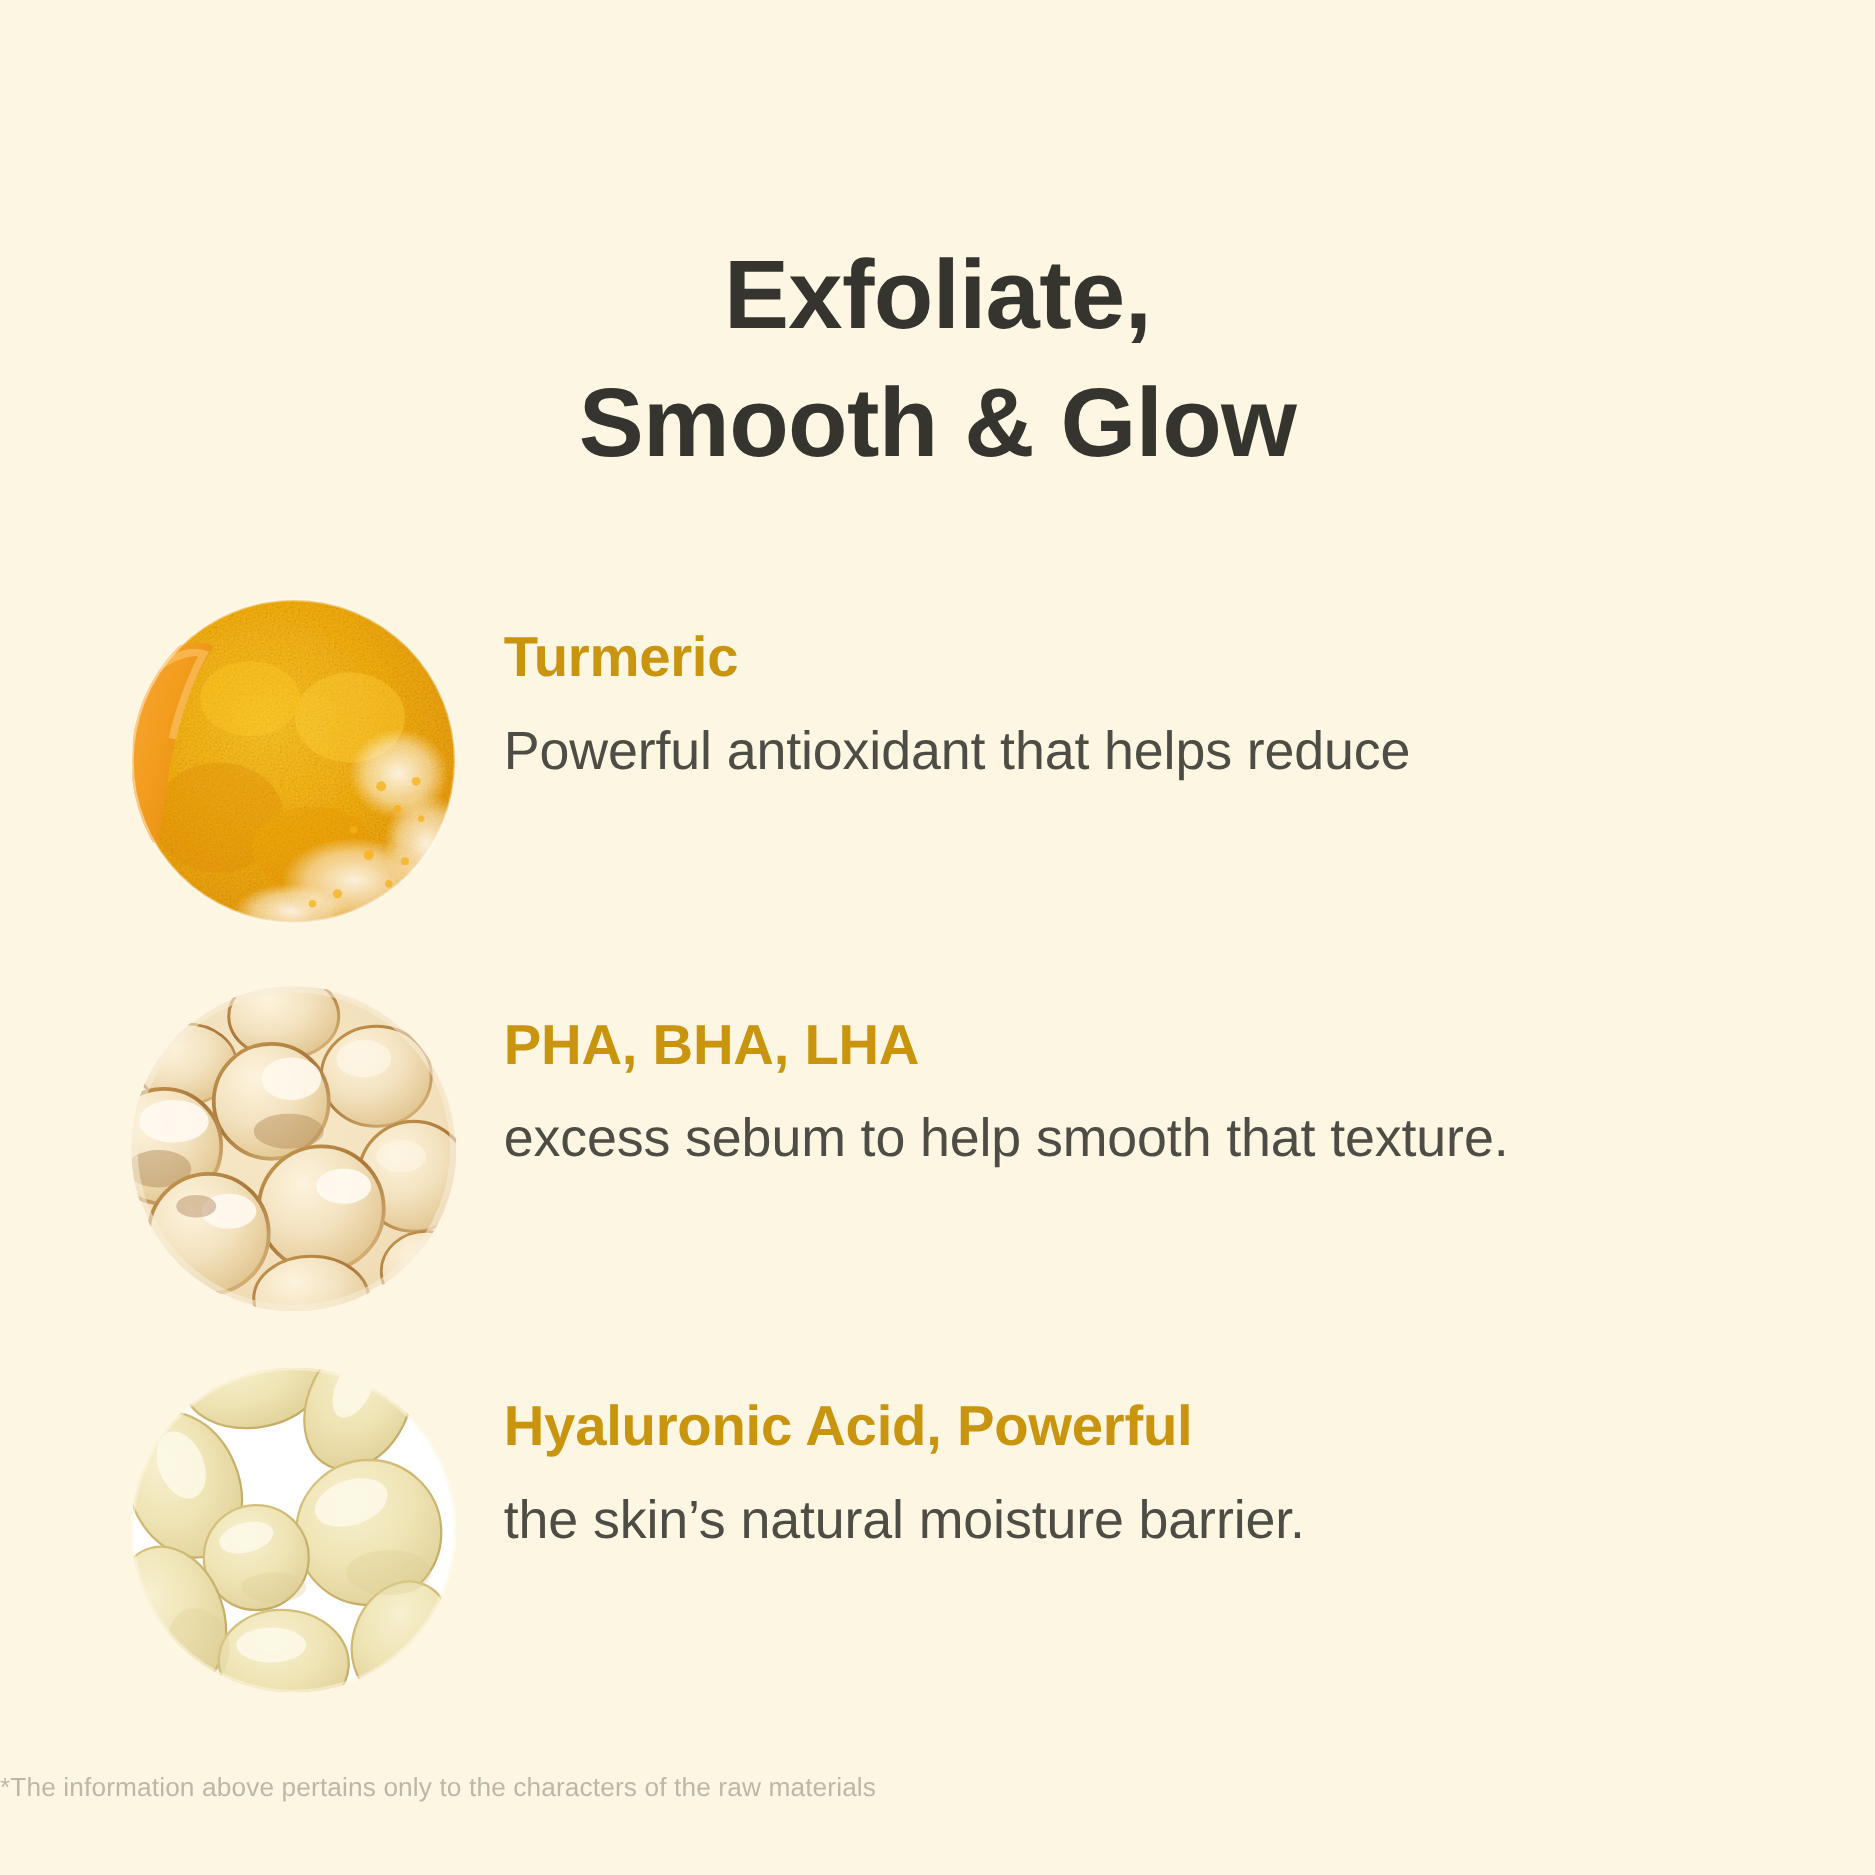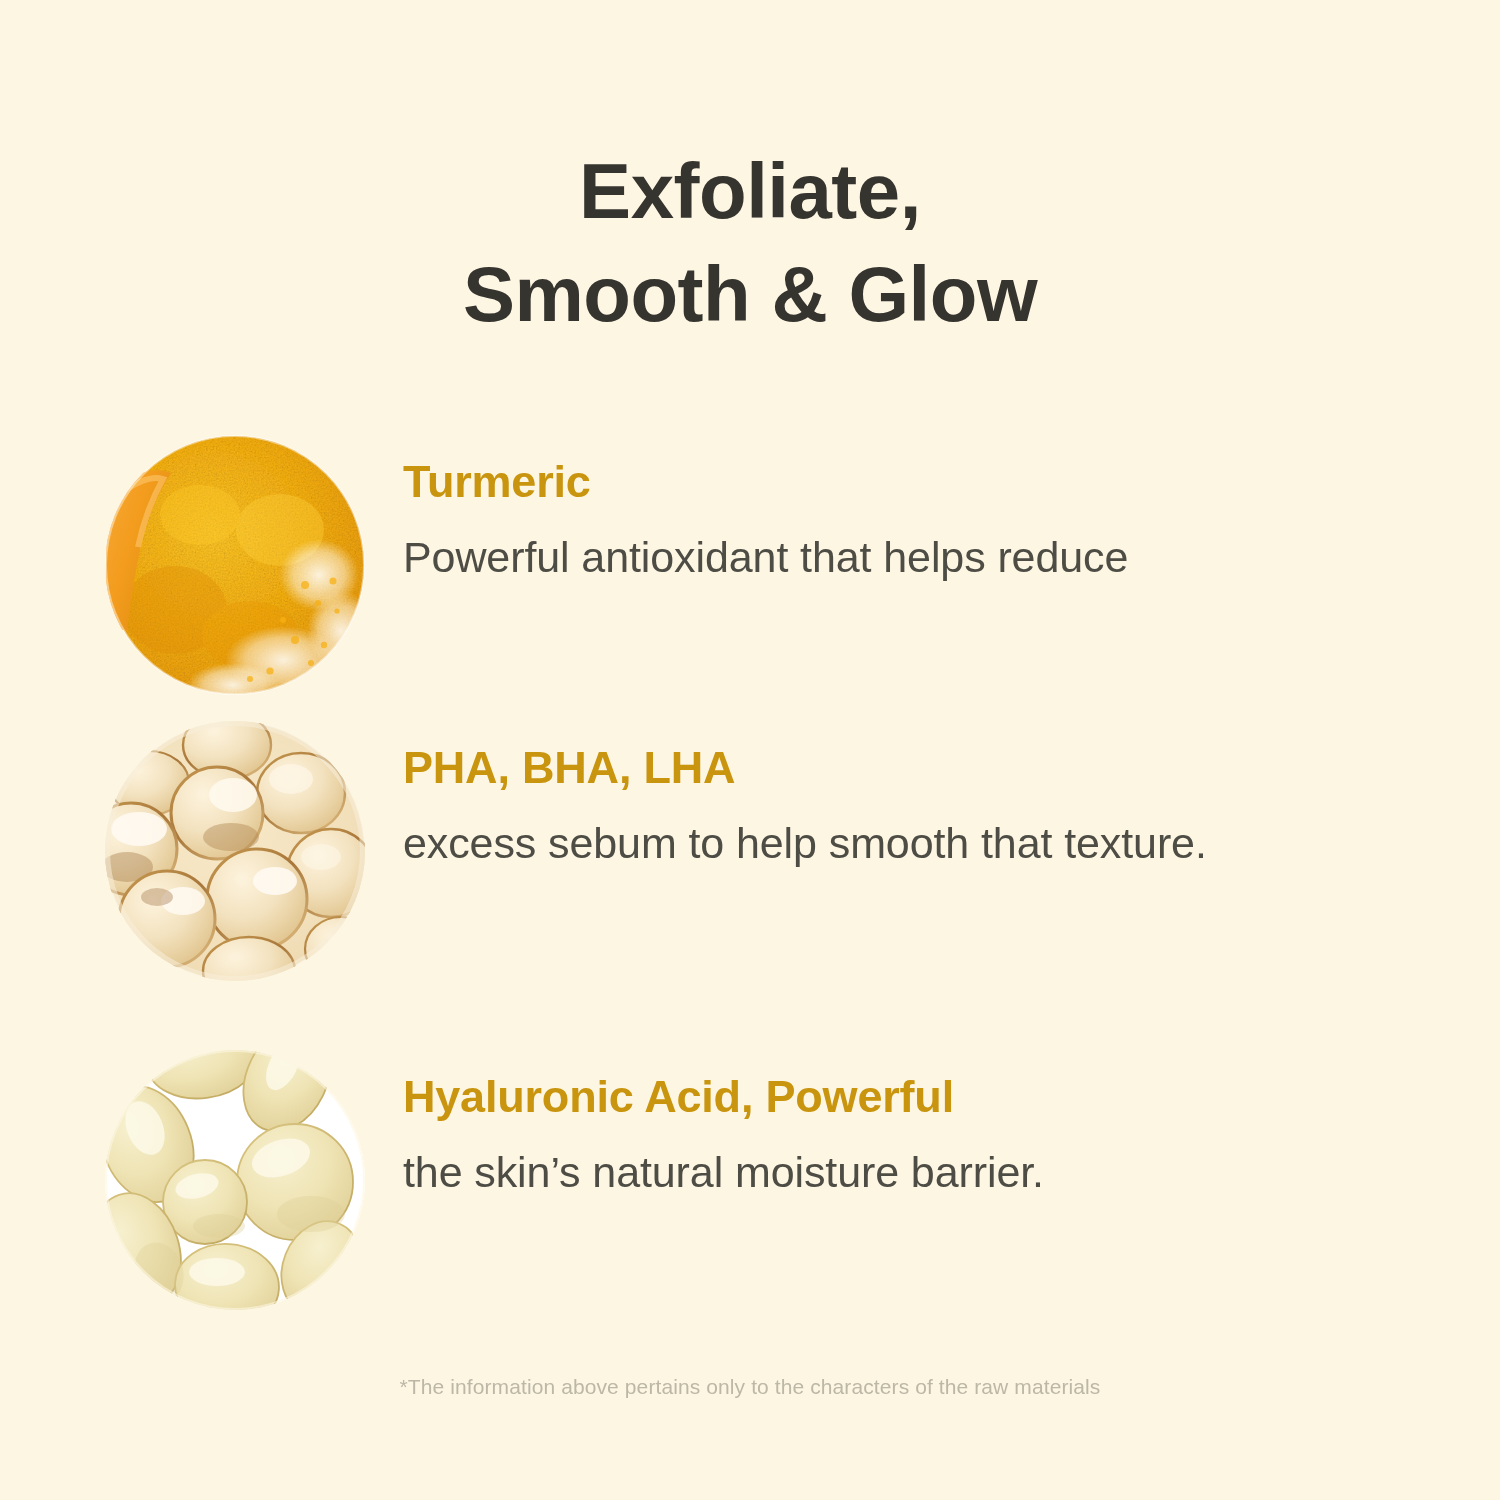--- a/index.html
+++ b/index.html
@@ -12,20 +12,21 @@
     background: #fdf6e3;
     font-family: "Liberation Sans", sans-serif;
     overflow: hidden;
     position: relative;
   }
 
   .page {
     position: absolute;
     inset: 0;
     background: #fdf6e3;
+    margin-top: 44px;
   }
 
   
   .headline {
     position: absolute;
     top: 140px;
     left: 0;
     width: 1500px;
     text-align: center;
     color: #35342f;
@@ -39,21 +40,21 @@
   }
 
   
   .row {
     position: absolute;
     left: 0;
     width: 1500px;
     height: 270px;
   }
   .row-1 { top: 430px; }
-  .row-2 { top: 716px; }
+  .row-2 { top: 740px; }
   .row-3 { top: 1045px; }
 
   .thumb {
     position: absolute;
     left: 105px;
     top: 5px;
     width: 260px;
     height: 260px;
     border-radius: 50%;
     overflow: hidden;
@@ -85,21 +86,20 @@
     letter-spacing: -0.1px;
   }
   .ing-desc .l { display: block; }
 
   
   .footnote {
     position: absolute;
     top: 1375px;
     left: 0;
     width: 1500px;
-    text-align: center;
     color: #bcb7a7;
     font-size: 21px;
     letter-spacing: 0.1px;
   }
 </style>
 </head>
 <body>
 
 <div class="page">
 

